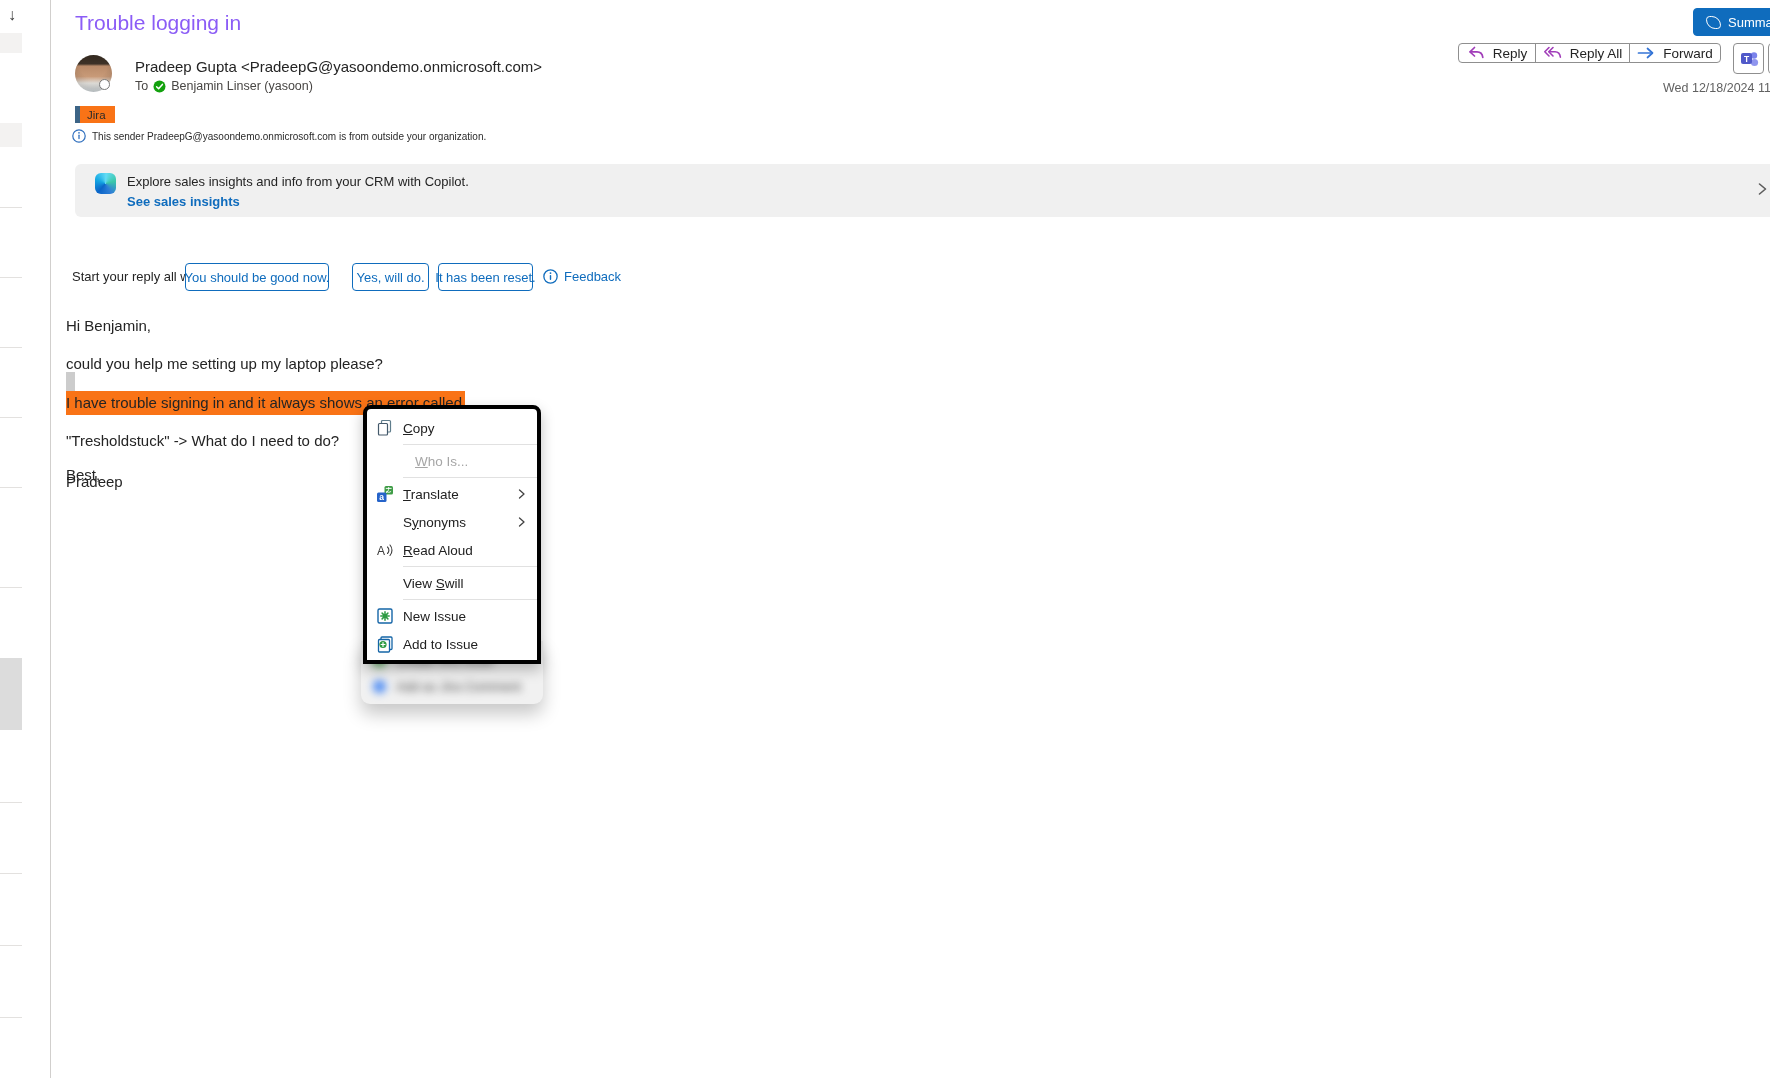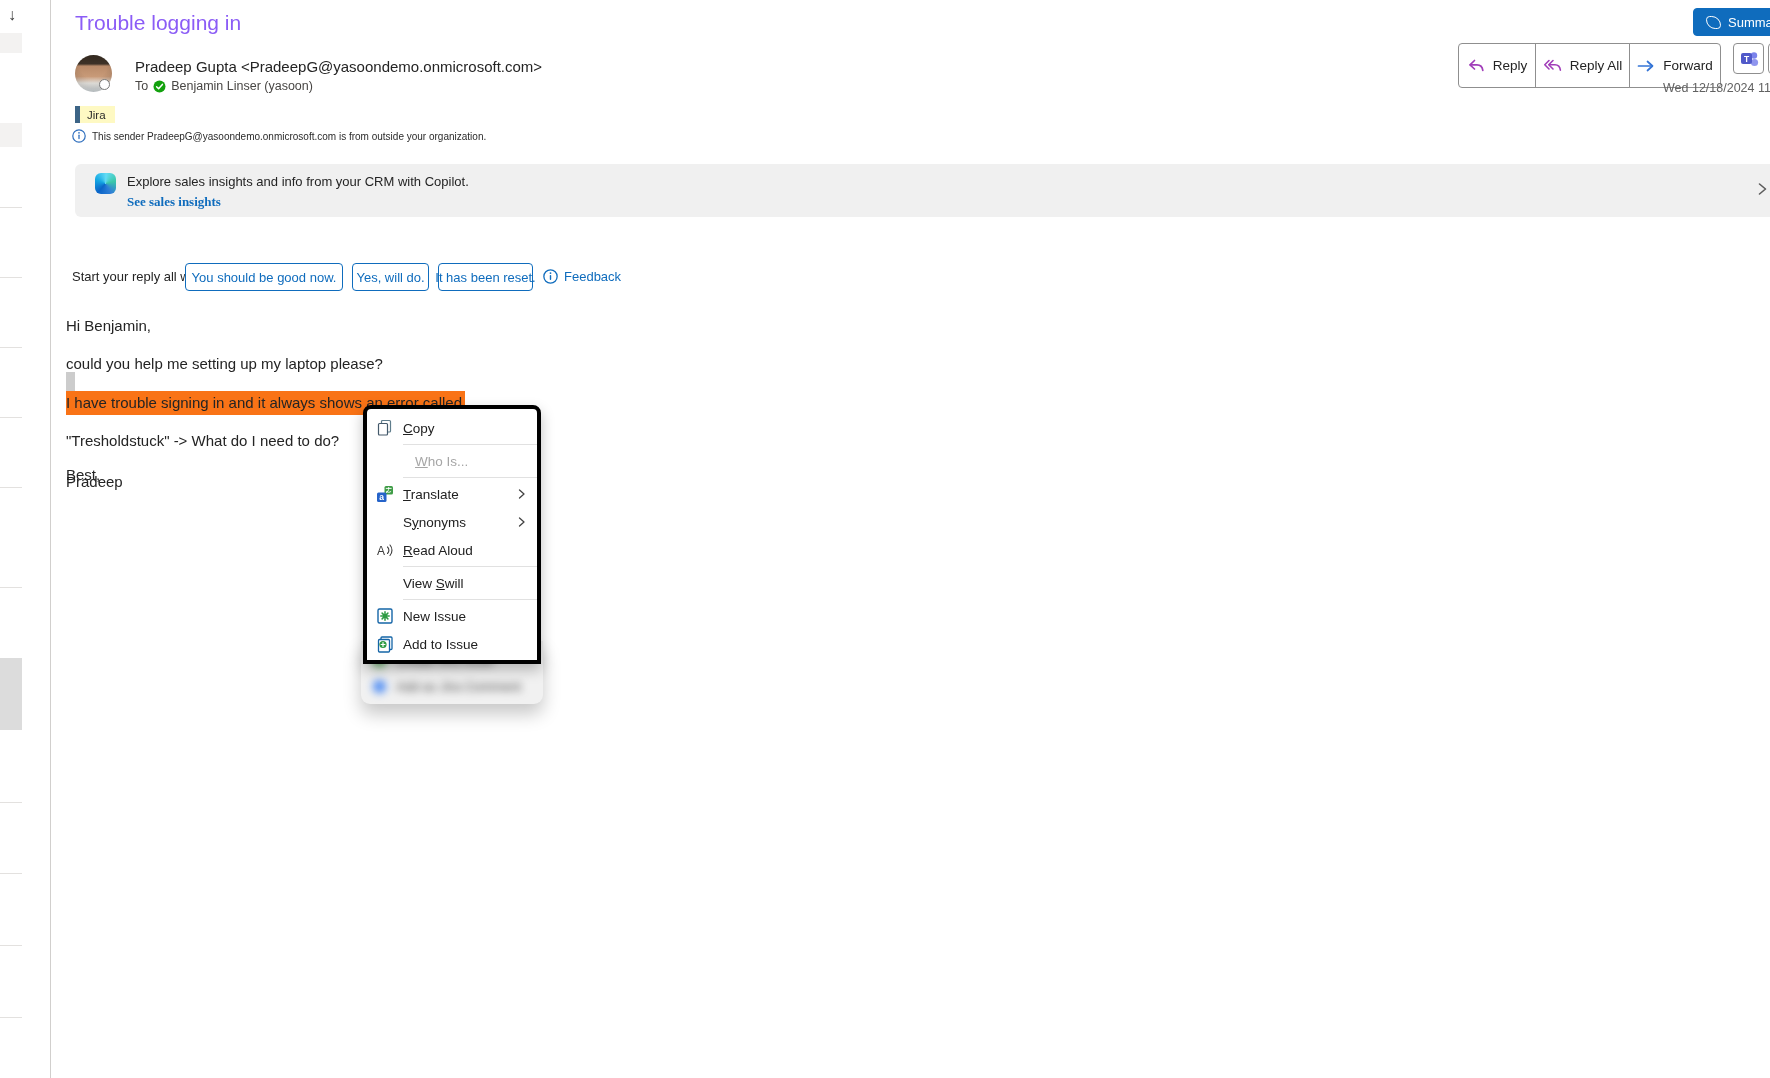--- a/index.html
+++ b/index.html
@@ -21,21 +21,21 @@
   
   .subject{ left:75px; top:11px; font-size:21px; color:#8b5cf6; }
   .btn-summarize{
     left:1693px; top:8px; width:132px; height:28px; background:#0f6cbd; color:#fff;
     border:1px solid #0f6cbd; border-radius:4px; display:flex; align-items:center;
     gap:7px; padding:0 12px; font-size:13px; cursor:pointer;
   }
   .copilot-outline{ width:15px; height:13px; border:1.6px solid #fff; border-radius:4px 10px 4px 10px; }
   .reply-group{ left:1458px; top:43px; height:31px; display:flex; }
   .seg{
-    height:45px; background:#fff; border:1px solid #8f8f8f; display:flex; align-items:center;
+    height:20px; background:#fff; border:1px solid #8f8f8f; display:flex; align-items:center;
     justify-content:center; gap:8px; font-size:13.5px; color:#242424; cursor:pointer; margin-left:-1px;
   }
   .seg.first{ border-radius:4px 0 0 4px; margin-left:0; }
   .seg.last{ border-radius:0 4px 4px 0; }
   .btn-square{
     position:absolute; width:31px; height:31px; background:#fff; border:1px solid #8f8f8f;
     border-radius:4px; display:flex; align-items:center; justify-content:center; cursor:pointer;
   }
   .date-line{ left:1663px; top:81px; font-size:12.5px; color:#616161; white-space:nowrap; }
 
@@ -51,33 +51,33 @@
     left:99px; top:79px; width:11px; height:11px; border-radius:50%;
     background:#fff; border:1.6px solid #7a7a7a;
   }
   .sender-name{ left:135px; top:58px; font-size:15px; color:#242424; cursor:pointer; }
   .to-row{ left:135px; top:79px; display:flex; align-items:center; gap:5px; font-size:12.5px; color:#484644; }
   .tag{
     left:75px; top:106px; height:17px; display:flex; align-items:stretch; cursor:pointer;
     font-size:11.5px; color:#2b2b2b;
   }
   .tag-bar{ width:5px; background:#3c6486; }
-  .tag-body{ background:#fef9c3; display:flex; align-items:center; padding:0 9px 0 7px; }
+  .tag-body{ background:#f97316; display:flex; align-items:center; padding:0 9px 0 7px; }
   .notice-row{ left:72px; top:129px; display:flex; align-items:center; gap:6px; font-size:10px; color:#2b2b2b; }
 
   
   .banner{
     left:75px; top:164px; width:1716px; height:53px; background:#f0f0f0; border-radius:6px;
   }
   .banner-icon{
     position:absolute; left:20px; top:9px; width:21px; height:21px; border-radius:6px;
     background:conic-gradient(from 220deg,#0a64c8,#14a7e3,#64dcf5,#3ac7a8,#2f7fd6,#0a64c8);
   }
   .banner-text{ position:absolute; left:52px; top:10px; font-size:13px; color:#242424; }
-  .banner-link{ position:absolute; left:52px; top:30px; font-size:13px; font-weight:700; color:#0f6cbd; cursor:pointer;font-family:Liberation Serif, serif; }
+  .banner-link{ position:absolute; left:52px; top:30px; font-size:13px; font-weight:700; color:#0f6cbd; cursor:pointer; }
   .banner-chev{ position:absolute; right:22px; top:17px; color:#5c5c5c; cursor:pointer; }
 
   
   .sugg-label{ left:72px; top:269px; font-size:13px; color:#242424; }
   .sugg-btn{
     position:absolute; top:263px; height:28px; border:1px solid #0f6cbd; border-radius:4px;
     background:#fff; color:#0f6cbd; font-size:13px; display:flex; align-items:center;
     justify-content:center; padding:0 12px; cursor:pointer; white-space:nowrap;
   }
   .feedback{ left:543px; top:269px; display:flex; gap:6px; align-items:center; color:#0f6cbd; font-size:13px; cursor:pointer; }
@@ -218,21 +218,21 @@
     <div class="banner-text">Explore sales insights and info from your CRM with Copilot.</div>
     <div class="banner-link">See sales insights</div>
     <div class="banner-chev">
       <svg width="14" height="16" viewBox="0 0 14 16">
           <path d="M4.5 3 L10.5 8 L4.5 13" fill="none" stroke="#5c5c5c" stroke-width="1.6" stroke-linecap="round" stroke-linejoin="round"></path>
         </svg>
     </div>
   </div>
 
   <div class="abs sugg-label">Start your reply all with:</div>
-  <div class="sugg-btn" style="left:185px;width:158px;">You should be good now.</div>
+  <div class="sugg-btn" style="left:185px;width:144px;">You should be good now.</div>
   <div class="sugg-btn" style="left:352px;width:77px;">Yes, will do.</div>
   <div class="sugg-btn" style="left:438px;width:95px;">It has been reset.</div>
   <div class="abs feedback">
     <span>
       <svg width="15" height="15" viewBox="0 0 14 14">
           <circle cx="7" cy="7" r="6.2" fill="none" stroke="#0f6cbd" stroke-width="1.2"></circle>
           <rect x="6.35" y="5.6" width="1.3" height="4.6" rx="0.6" fill="#0f6cbd"></rect>
           <circle cx="7" cy="3.8" r="0.85" fill="#0f6cbd"></circle>
         </svg>
     </span>

